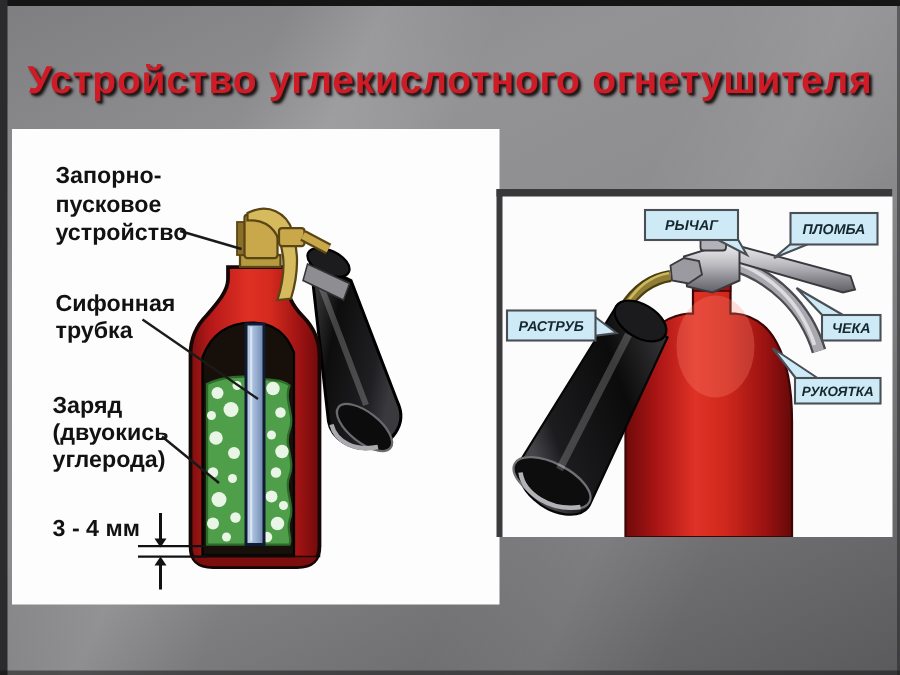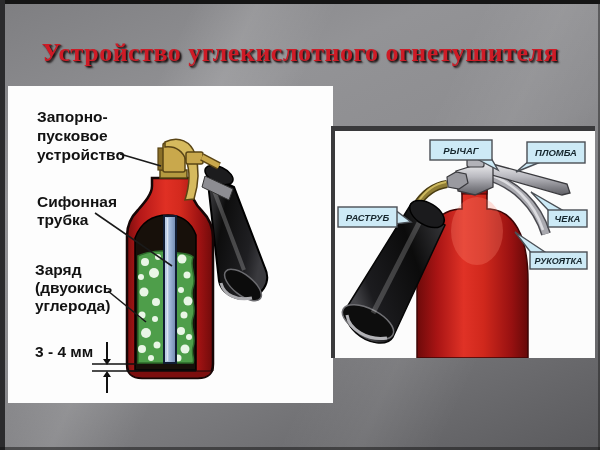--- a/index.html
+++ b/index.html
@@ -14,21 +14,20 @@
   .edge-top    { position:absolute; top:0; left:0; width:100%; height:4px; background:#151515; z-index:9; }
   .edge-left   { position:absolute; top:0; left:0; width:5px; height:100%; background:#2b2b2d; z-index:9; }
   .edge-bottom { position:absolute; bottom:0; left:0; width:100%; height:3px; background:rgba(15,15,15,0.5); z-index:9; }
   .edge-right  { position:absolute; top:0; right:0; width:2px; height:100%; background:rgba(25,25,25,0.45); z-index:9; }
   .title {
     position:absolute; top:38px; left:0; width:100%; text-align:center;
     font-size:26px; font-weight:bold; letter-spacing:0.5px;
     color:#ce1b26;
     text-shadow:2px 2px 2px rgba(25,22,22,0.95), 1px 1px 1px rgba(60,10,10,0.8);
     z-index:2;
-    font-family:Liberation Serif, serif;
   }
   .panel-left {
     position:absolute; left:8px; top:86px; width:325px; height:317px;
     background:#fdfdfd; z-index:3;
   }
   .panel-right {
     position:absolute; left:331px; top:126px; width:260px; height:227px;
     background:#fcfcfc; border-left:4px solid #3a3a3c; border-top:5px solid #39393b;
     z-index:4;
     font-style:italic;

